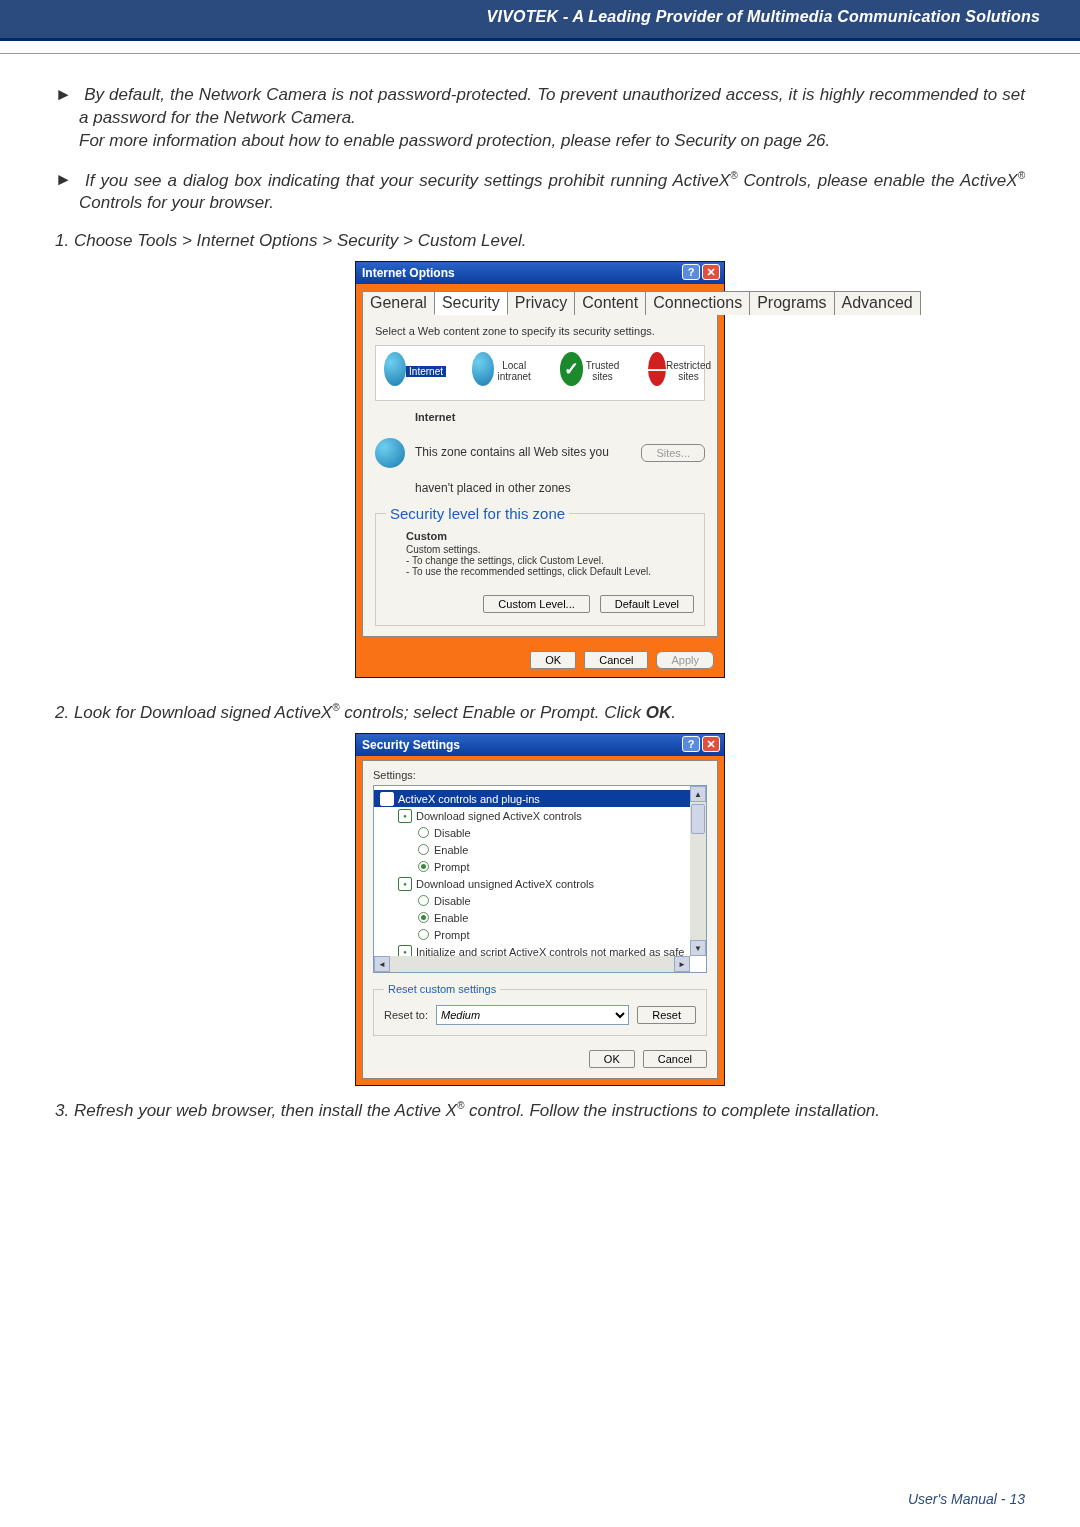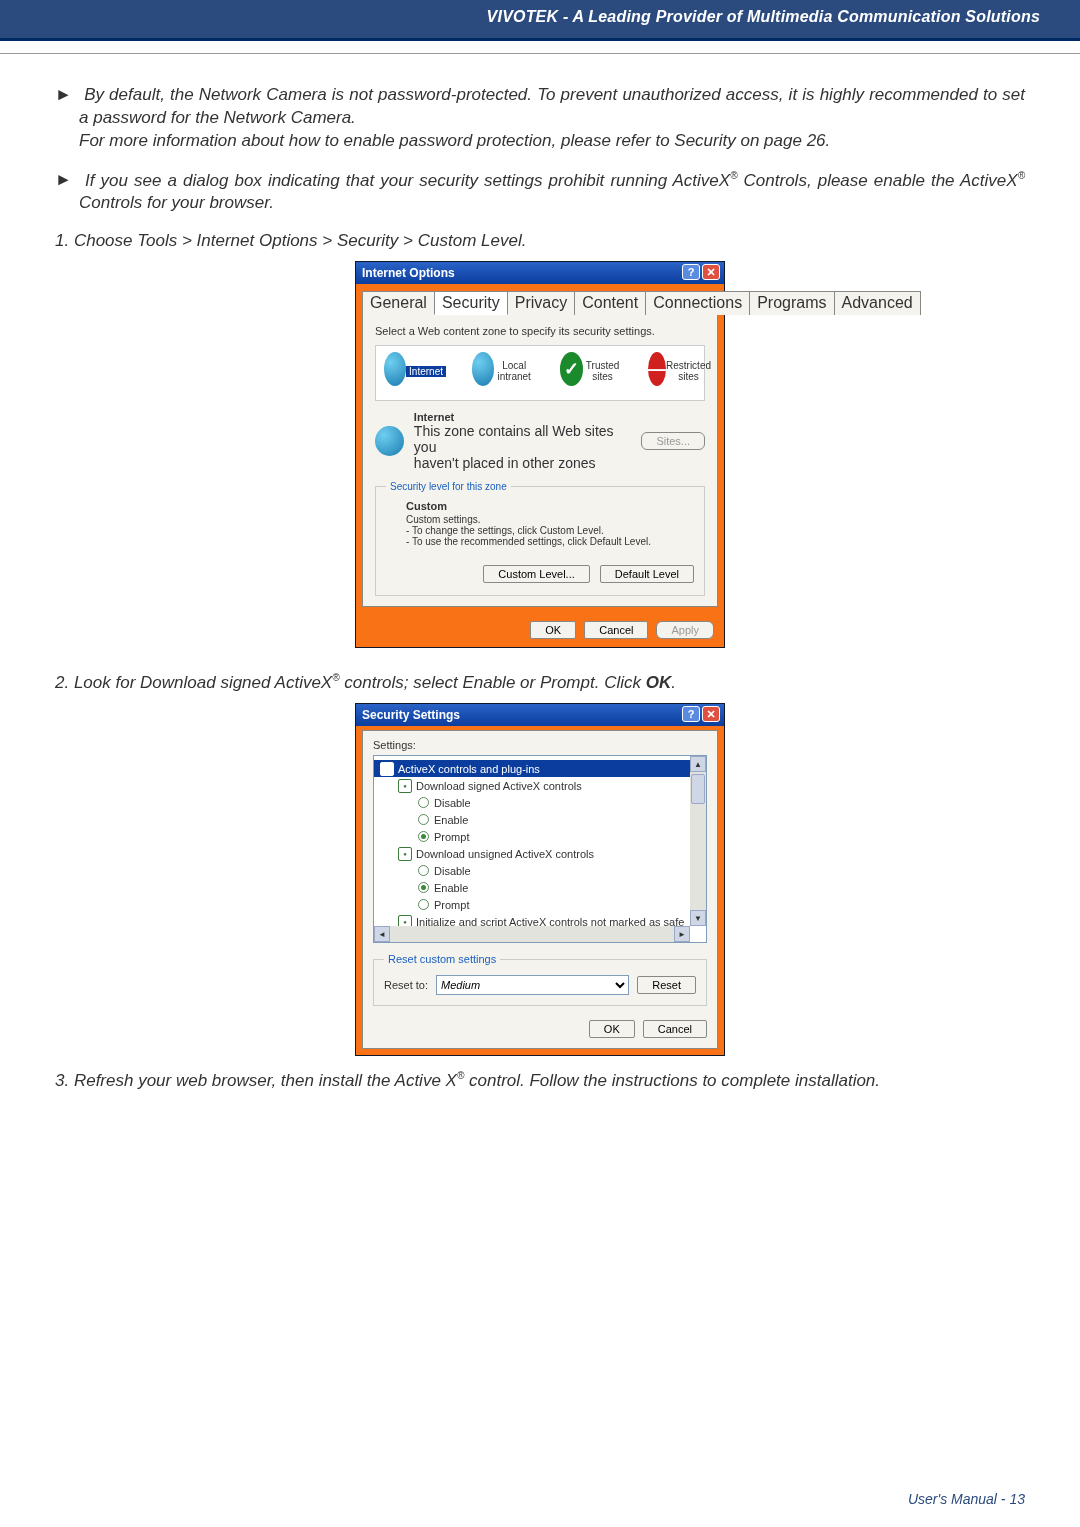--- a/index.html
+++ b/index.html
@@ -42,25 +42,25 @@
   .zone-icon { width: 34px; height: 34px; border-radius: 50%; display: flex; align-items: center; justify-content: center; color: #fff; font-size: 18px; margin-bottom: 4px; }
   .zi-globe { background: radial-gradient(circle at 30% 30%, #6fcff0, #1a7bb0); }
   .zi-check { background: #1a8a2c; }
   .zi-check::before { content: "✓"; font-weight: bold; }
   .zi-stop { background: #d02020; }
   .zi-stop::before { content: "—"; font-weight: bold; color: #fff; font-size: 18px; }
 
   .zone-desc-row { display: flex; align-items: center; margin-top: 10px; gap: 10px; }
   .zone-desc-icon { width: 30px; height: 30px; border-radius: 50%; background: radial-gradient(circle at 30% 30%, #6fcff0, #1a7bb0); }
   .zone-desc-text b { font-size: 11px; }
-  .zone-desc-text div { font-size: 14px; color: #333; }
+  .zone-desc-text div { font-size: 12px; color: #333; margin-top: 22px; }
   .sites-btn { margin-left: auto; }
 
   .group-fs { border: 1px solid #ccc; margin-top: 10px; padding: 8px 10px 12px 10px; }
-  .group-fs legend { color: #1a5fbf; font-size: 10px; padding: 0 4px; }
+  .group-fs legend { color: #1a5fbf; font-size: 15px; padding: 0 4px; }
   .custom-block { padding-left: 20px; }
   .custom-block .ctitle { font-weight: bold; margin-bottom: 2px; }
   .custom-block .csub { font-size: 10px; color: #333; }
 
   .btn { background: #f4f3ee; border: 1px solid #888; padding: 2px 14px; font-size: 11px; font-family: Tahoma, Arial, sans-serif; cursor: pointer; border-radius: 2px; }
   .btn.disabled { color: #999; border-radius: 6px; }
   .btn-row { display: flex; justify-content: flex-end; gap: 10px; margin-top: 18px; }
   .io-footer { display: flex; justify-content: flex-end; gap: 8px; padding: 8px 10px; }
 
   

